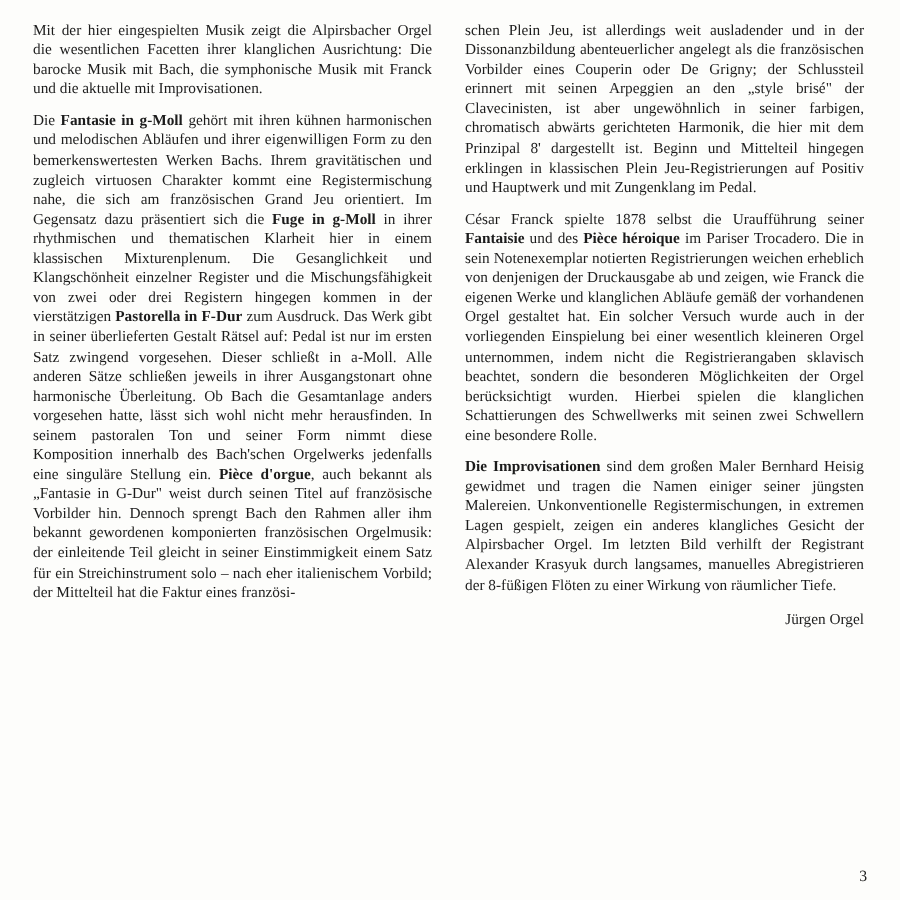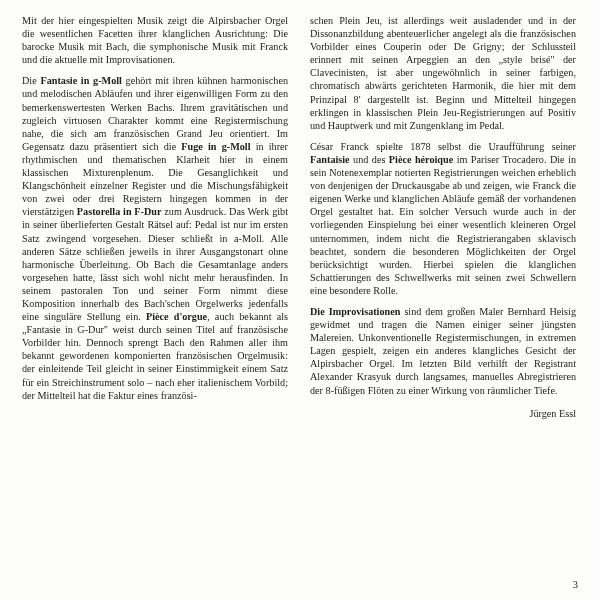--- a/index.html
+++ b/index.html
@@ -70,19 +70,19 @@
       <p><span>Die </span><b>Fantasie in g-Moll</b><span> gehört mit ihren kühnen harmonischen und melodischen Abläufen und ihrer eigenwilligen Form zu den bemerkenswertesten Werken Bachs. Ihrem gravitätischen und zugleich virtuosen Charakter kommt eine Registermischung nahe, die sich am französischen Grand Jeu orientiert. Im Gegensatz dazu präsentiert sich die </span><b>Fuge in g-Moll</b><span> in ihrer rhythmischen und thematischen Klarheit hier in einem klassischen Mixturenplenum. Die Gesanglichkeit und Klangschönheit einzelner Register und die Mischungsfähigkeit von zwei oder drei Registern hingegen kommen in der vierstätzigen </span><b>Pastorella in F-Dur</b><span> zum Ausdruck. Das Werk gibt in seiner überlieferten Gestalt Rätsel auf: Pedal ist nur im ersten Satz zwingend vorgesehen. Dieser schließt in a-Moll. Alle anderen Sätze schließen jeweils in ihrer Ausgangstonart ohne harmonische Überleitung. Ob Bach die Gesamtanlage anders vorgesehen hatte, lässt sich wohl nicht mehr herausfinden. In seinem pastoralen Ton und seiner Form nimmt diese Komposition innerhalb des Bach'schen Orgelwerks jedenfalls eine singuläre Stellung ein. </span><b>Pièce d'orgue</b><span>, auch bekannt als „Fantasie in G-Dur" weist durch seinen Titel auf französische Vorbilder hin. Dennoch sprengt Bach den Rahmen aller ihm bekannt gewordenen komponierten französischen Orgelmusik: der einleitende Teil gleicht in seiner Einstimmigkeit einem Satz für ein Streichinstrument solo – nach eher italienischem Vorbild; der Mittelteil hat die Faktur eines französi-</span></p>
     </div>
 
     <div class="col">
       <p>schen Plein Jeu, ist allerdings weit ausladender und in der Dissonanzbildung abenteuerlicher angelegt als die französischen Vorbilder eines Couperin oder De Grigny; der Schlussteil erinnert mit seinen Arpeggien an den „style brisé" der Clavecinisten, ist aber ungewöhnlich in seiner farbigen, chromatisch abwärts gerichteten Harmonik, die hier mit dem Prinzipal 8' dargestellt ist. Beginn und Mittelteil hingegen erklingen in klassischen Plein Jeu-Registrierungen auf Positiv und Hauptwerk und mit Zungenklang im Pedal.</p>
 
       <p><span>César Franck spielte 1878 selbst die Uraufführung seiner </span><b>Fantaisie</b><span> und des </span><b>Pièce héroique</b><span> im Pariser Trocadero. Die in sein Notenexemplar notierten Registrierungen weichen erheblich von denjenigen der Druckausgabe ab und zeigen, wie Franck die eigenen Werke und klanglichen Abläufe gemäß der vorhandenen Orgel gestaltet hat. Ein solcher Versuch wurde auch in der vorliegenden Einspielung bei einer wesentlich kleineren Orgel unternommen, indem nicht die Registrierangaben sklavisch beachtet, sondern die besonderen Möglichkeiten der Orgel berücksichtigt wurden. Hierbei spielen die klanglichen Schattierungen des Schwellwerks mit seinen zwei Schwellern eine besondere Rolle.</span></p>
 
       <p><b>Die Improvisationen</b><span> sind dem großen Maler Bernhard Heisig gewidmet und tragen die Namen einiger seiner jüngsten Malereien. Unkonventionelle Registermischungen, in extremen Lagen gespielt, zeigen ein anderes klangliches Gesicht der Alpirsbacher Orgel. Im letzten Bild verhilft der Registrant Alexander Krasyuk durch langsames, manuelles Abregistrieren der 8-füßigen Flöten zu einer Wirkung von räumlicher Tiefe.</span></p>
 
-      <div class="signature">Jürgen Essl</div>
+      <div class="signature">Jürgen Orgel</div>
     </div>
 
   </div>
 
   <div class="pagenum">3</div>
 </div>
 
 </body></html>

